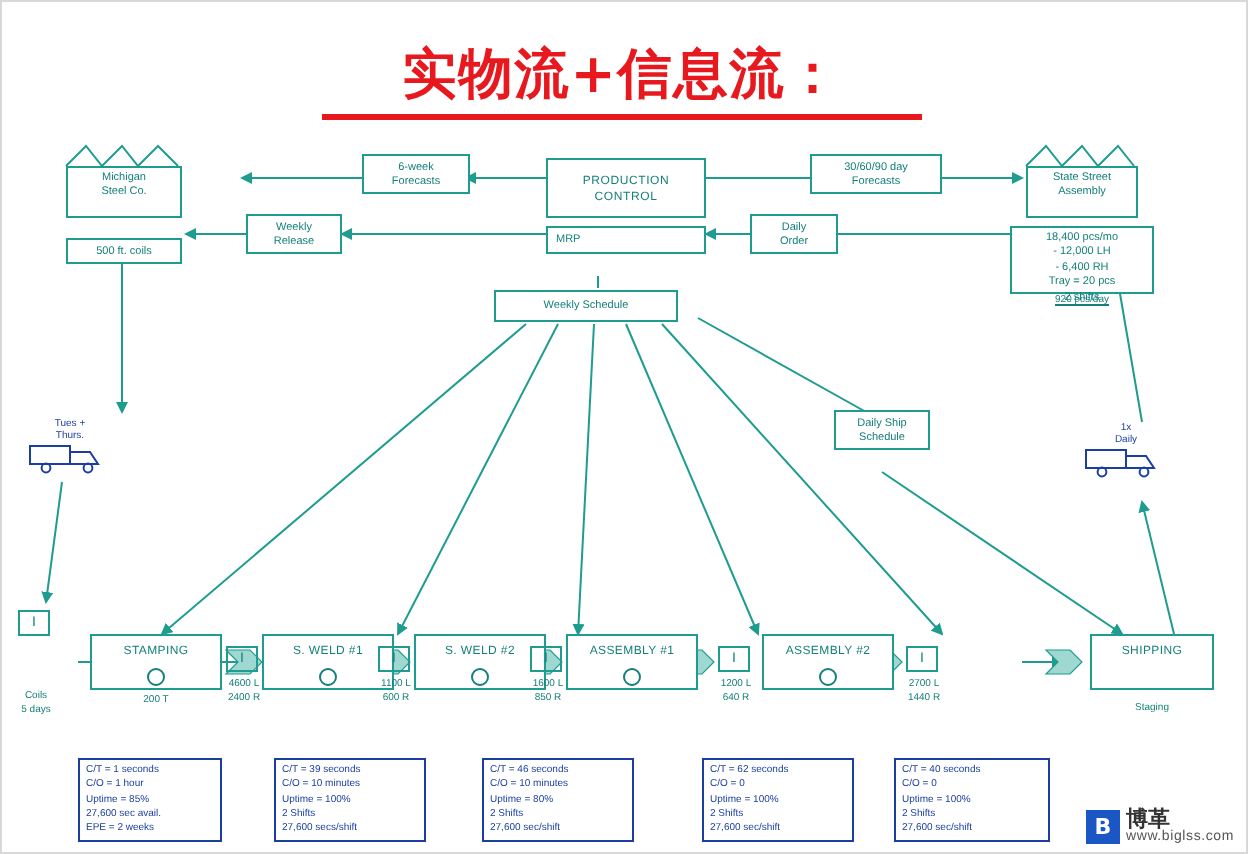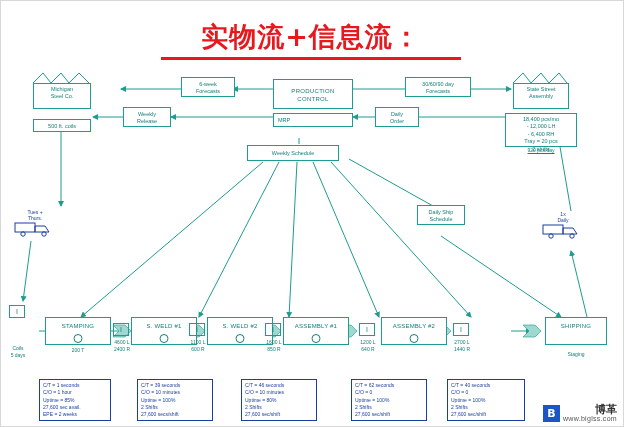--- a/index.html
+++ b/index.html
@@ -91,21 +91,21 @@
   .logo{
     position:absolute;right:6px;bottom:4px;
     display:flex;align-items:center;gap:3px;
   }
   .logo .mark{
     width:17px;height:17px;background:#1a56c4;color:#fff;
     font-size:11px;font-weight:bold;text-align:center;line-height:17px;
     font-family:"DejaVu Sans", sans-serif;
   }
   .logo .txt{display:flex;flex-direction:column;line-height:1;}
-  .logo .cn{font-size:11px;font-weight:bold;color:#333;font-family:"DejaVu Sans",sans-serif;text-align:right;}
+  .logo .cn{font-size:11px;font-weight:bold;color:#333;font-family:"DejaVu Sans",sans-serif;}
   .logo .url{font-size:7px;color:#555;letter-spacing:.3px;}
 </style>
 </head>
 <body>
 
 <div id="stage">
 
   <div class="title">实物流+信息流：</div>
 
   <svg class="lines" viewBox="0 0 624 427">

